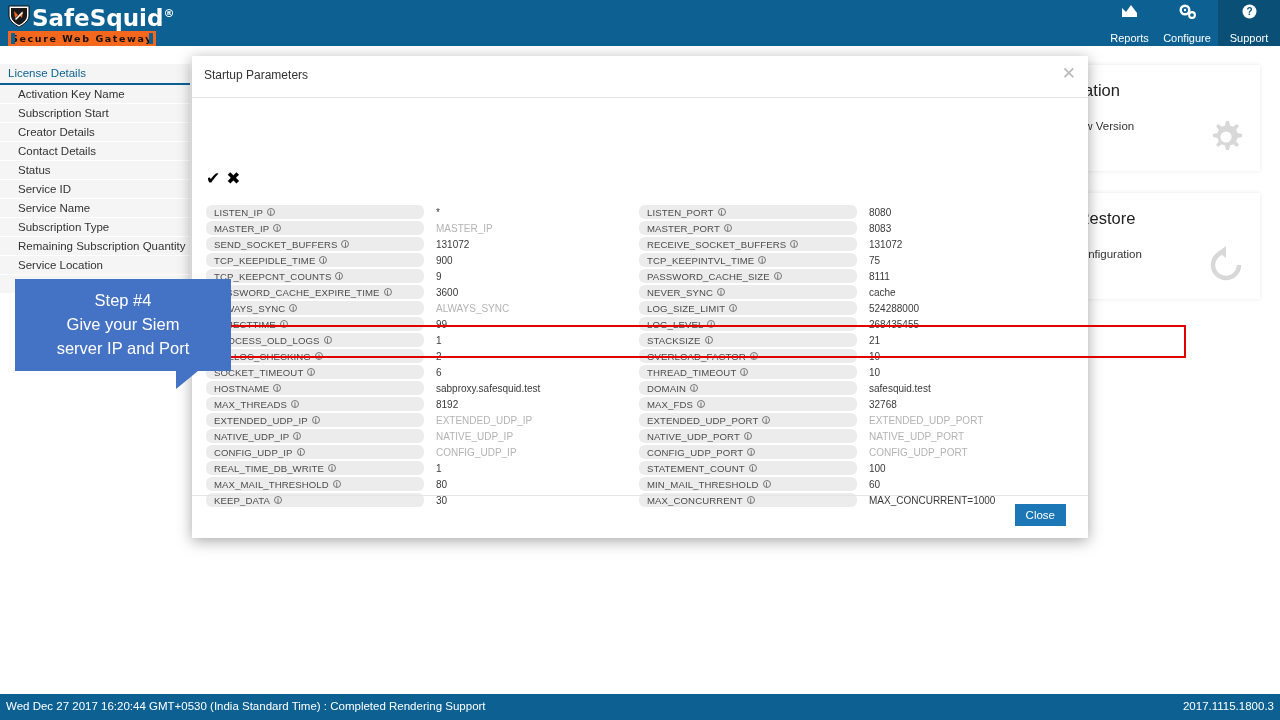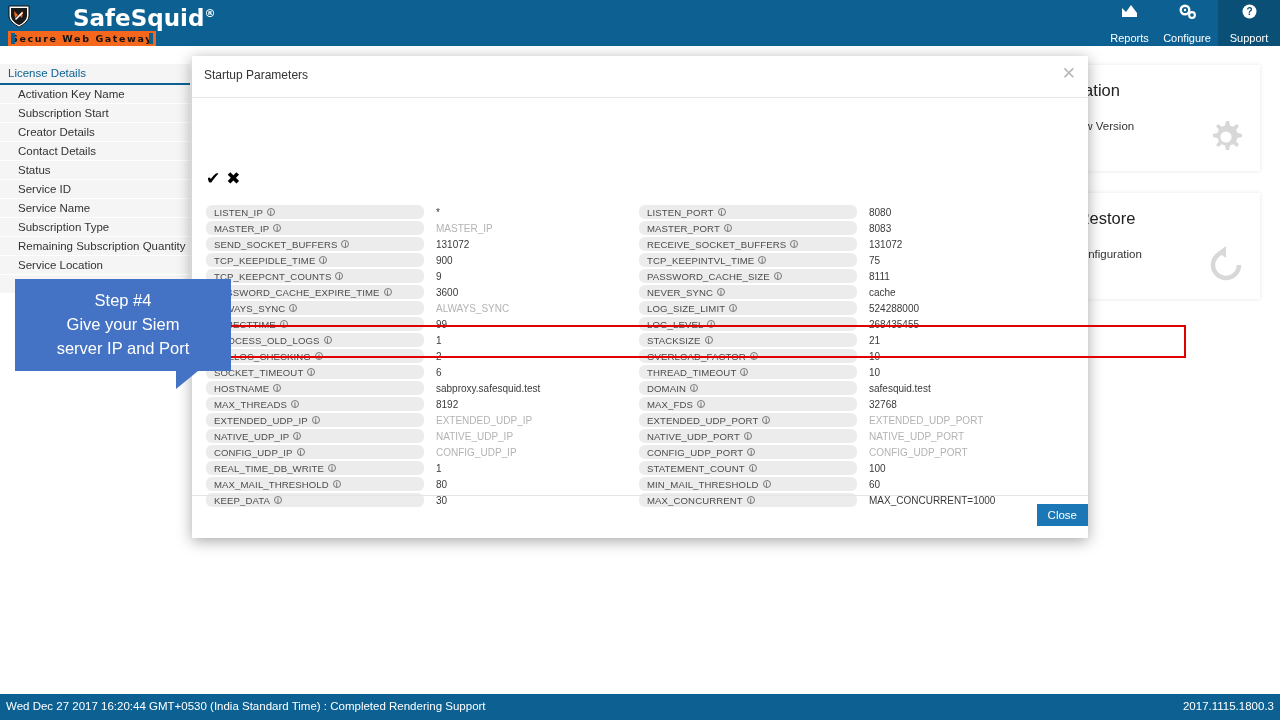--- a/index.html
+++ b/index.html
@@ -9,21 +9,21 @@
     background: #ffffff; overflow: hidden;
   }
   .screen { position: relative; width: 1280px; height: 720px; background: #ffffff; }
 
   
   .topbar {
     position: absolute; left: 0; top: 0; width: 1280px; height: 46px;
     background: #0c6192;
   }
   .logo-wrap { position: absolute; left: 8px; top: 2px; width: 150px; }
-  .logo-main { display: flex; align-items: center; gap: 41px; }
+  .logo-main { display: flex; align-items: center; }
   .logo-shield {
     width: 22px; height: 24px; margin-right: 2px;
     position: relative;
   }
   .logo-shield svg { display: block; }
   .logo-text {
     font-family: "DejaVu Sans", sans-serif;
     font-size: 23px; font-weight: 700; color: #ffffff;
     letter-spacing: 0px; line-height: 24px;
   }
@@ -134,21 +134,21 @@
   .red-box {
     position: absolute; left: 14px; top: 227px; width: 980px; height: 33px;
     border: 2px solid #e00000; pointer-events: none;
   }
 
   .modal-footer {
     position: absolute; left: 0; bottom: 0; width: 100%; height: 43px;
     border-top: 1px solid #e5e5e5;
   }
   .btn-close {
-    position: absolute; right: 0; top: 8px;
+    position: absolute; right: 22px; top: 8px;
     background: #1b77b5; color: #ffffff; border: none;
     font-size: 11.5px; padding: 5px 11px; cursor: pointer;
     font-family: "Liberation Sans", sans-serif;
   }
 
   
   .callout {
     position: absolute; left: 15px; top: 279px; width: 216px; height: 92px;
     background: #4472c4; color: #ffffff; text-align: center;
     font-size: 16.5px; line-height: 24px; padding-top: 9px;

